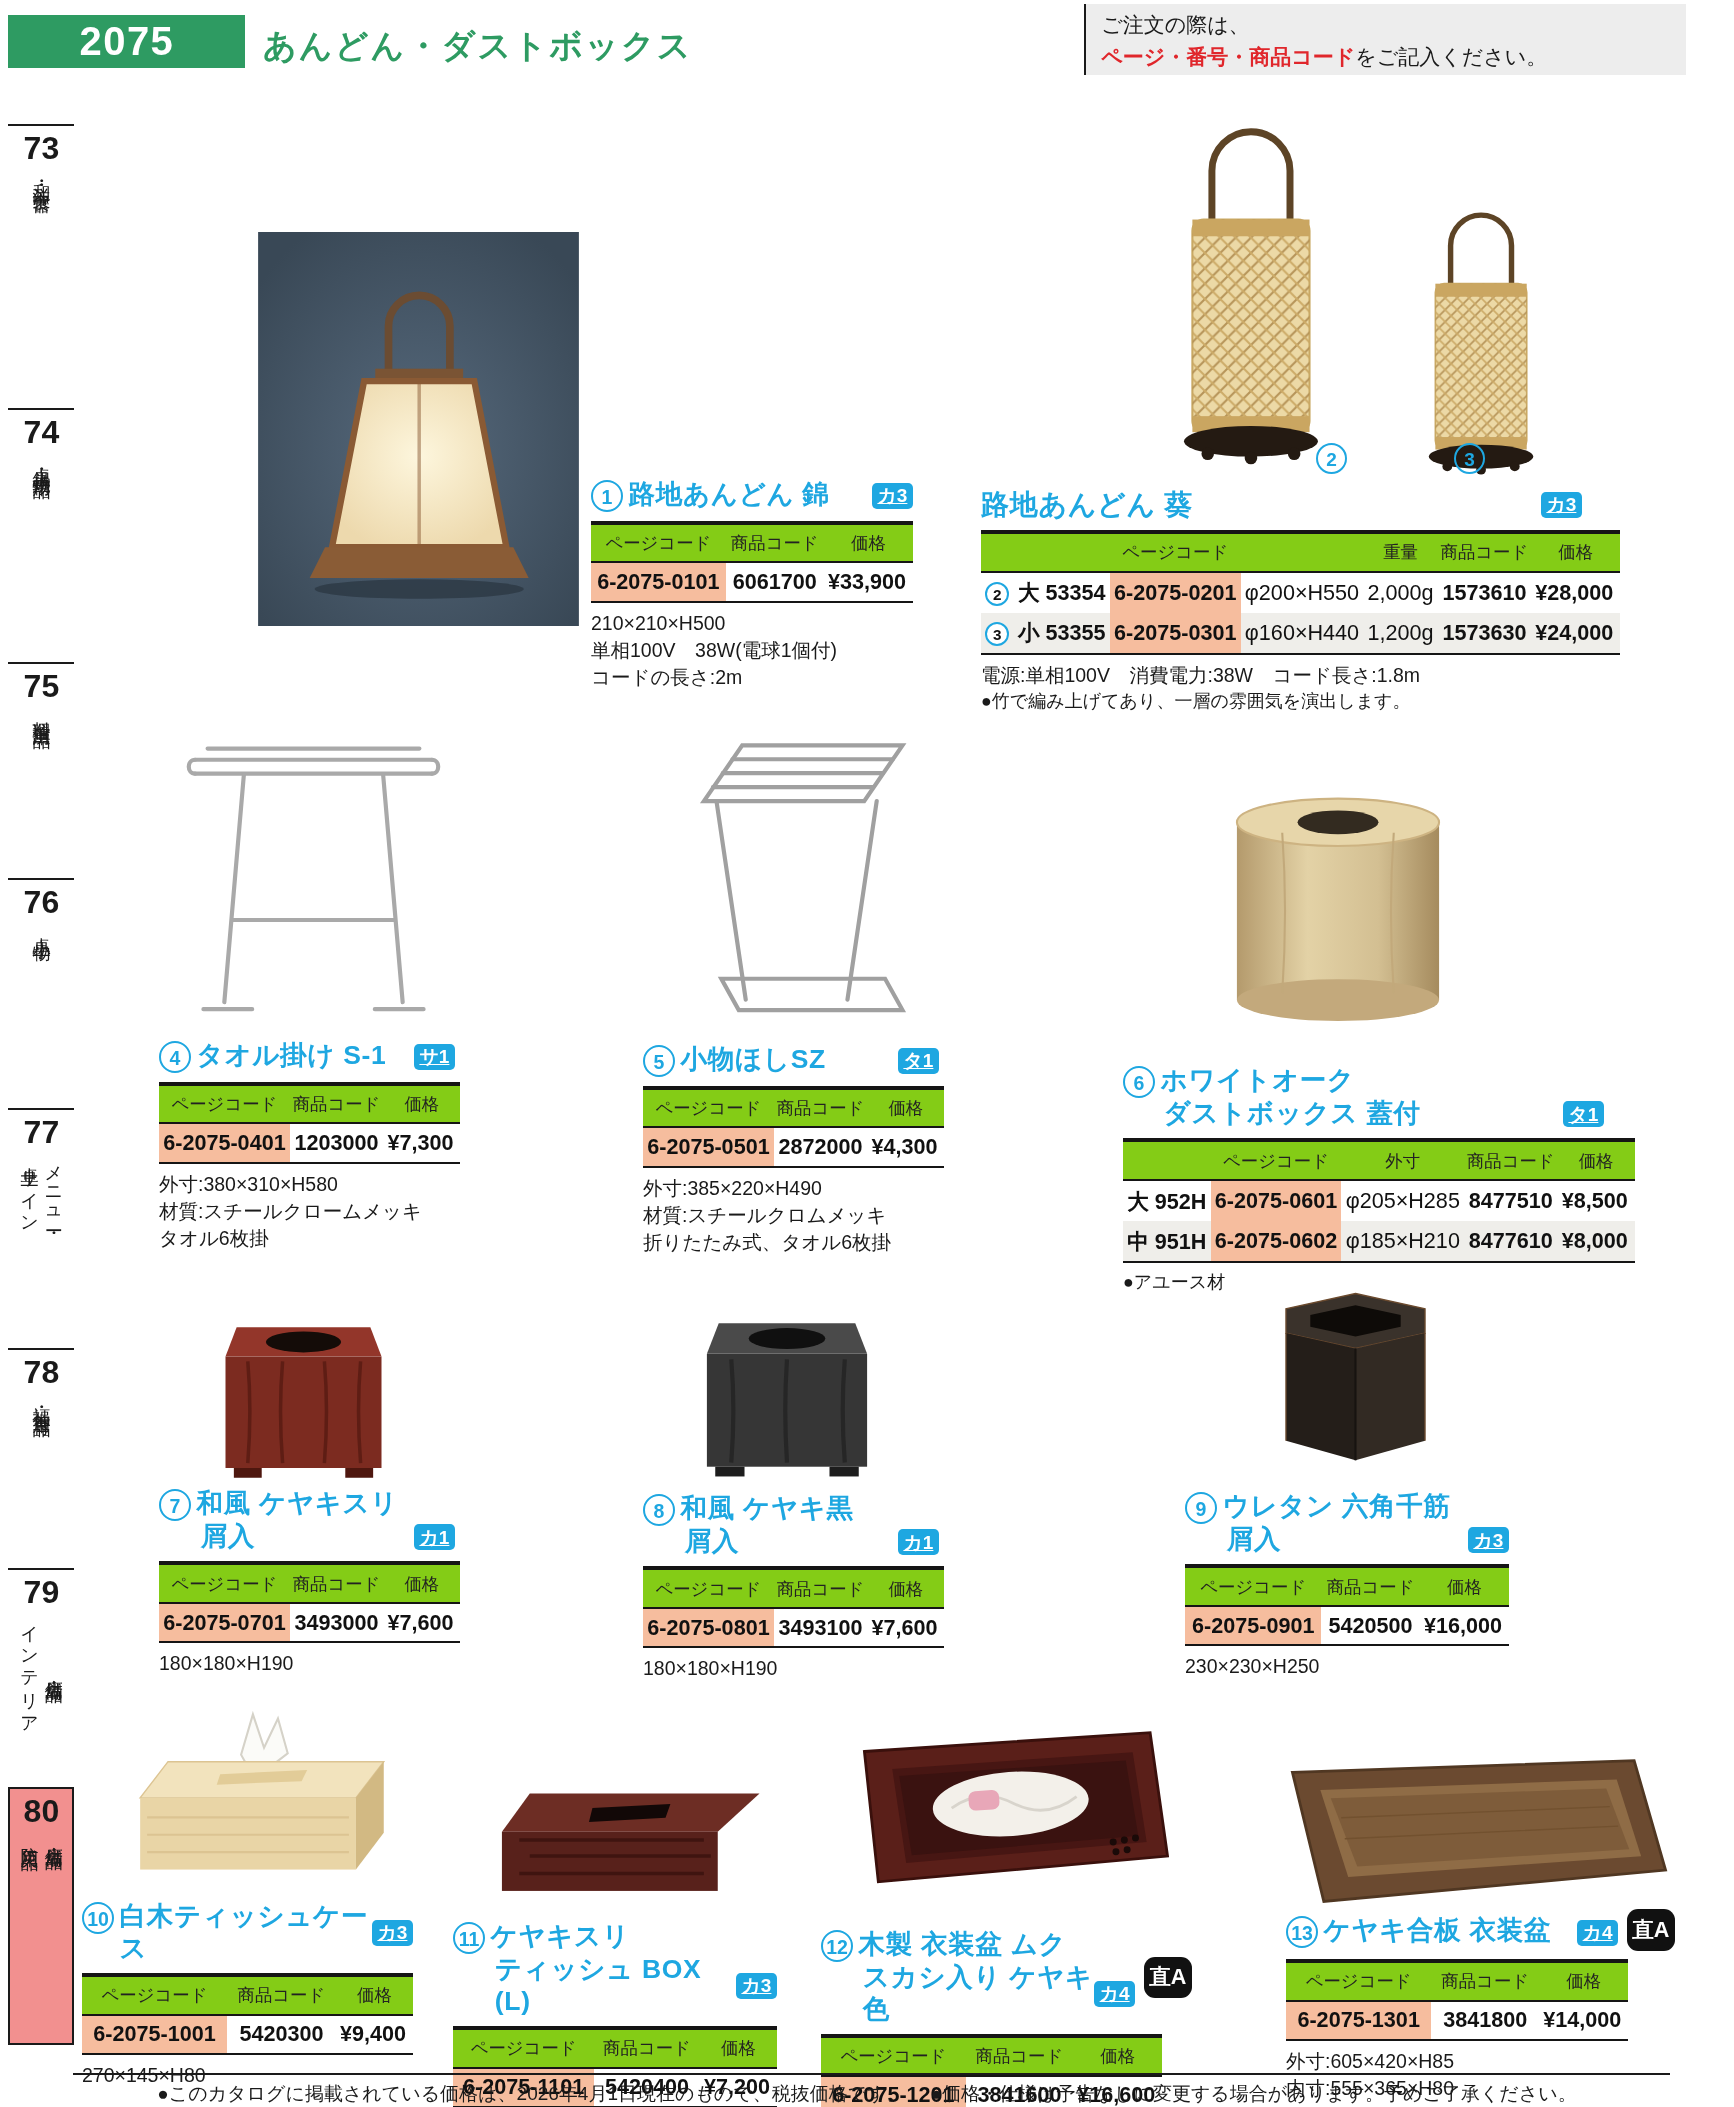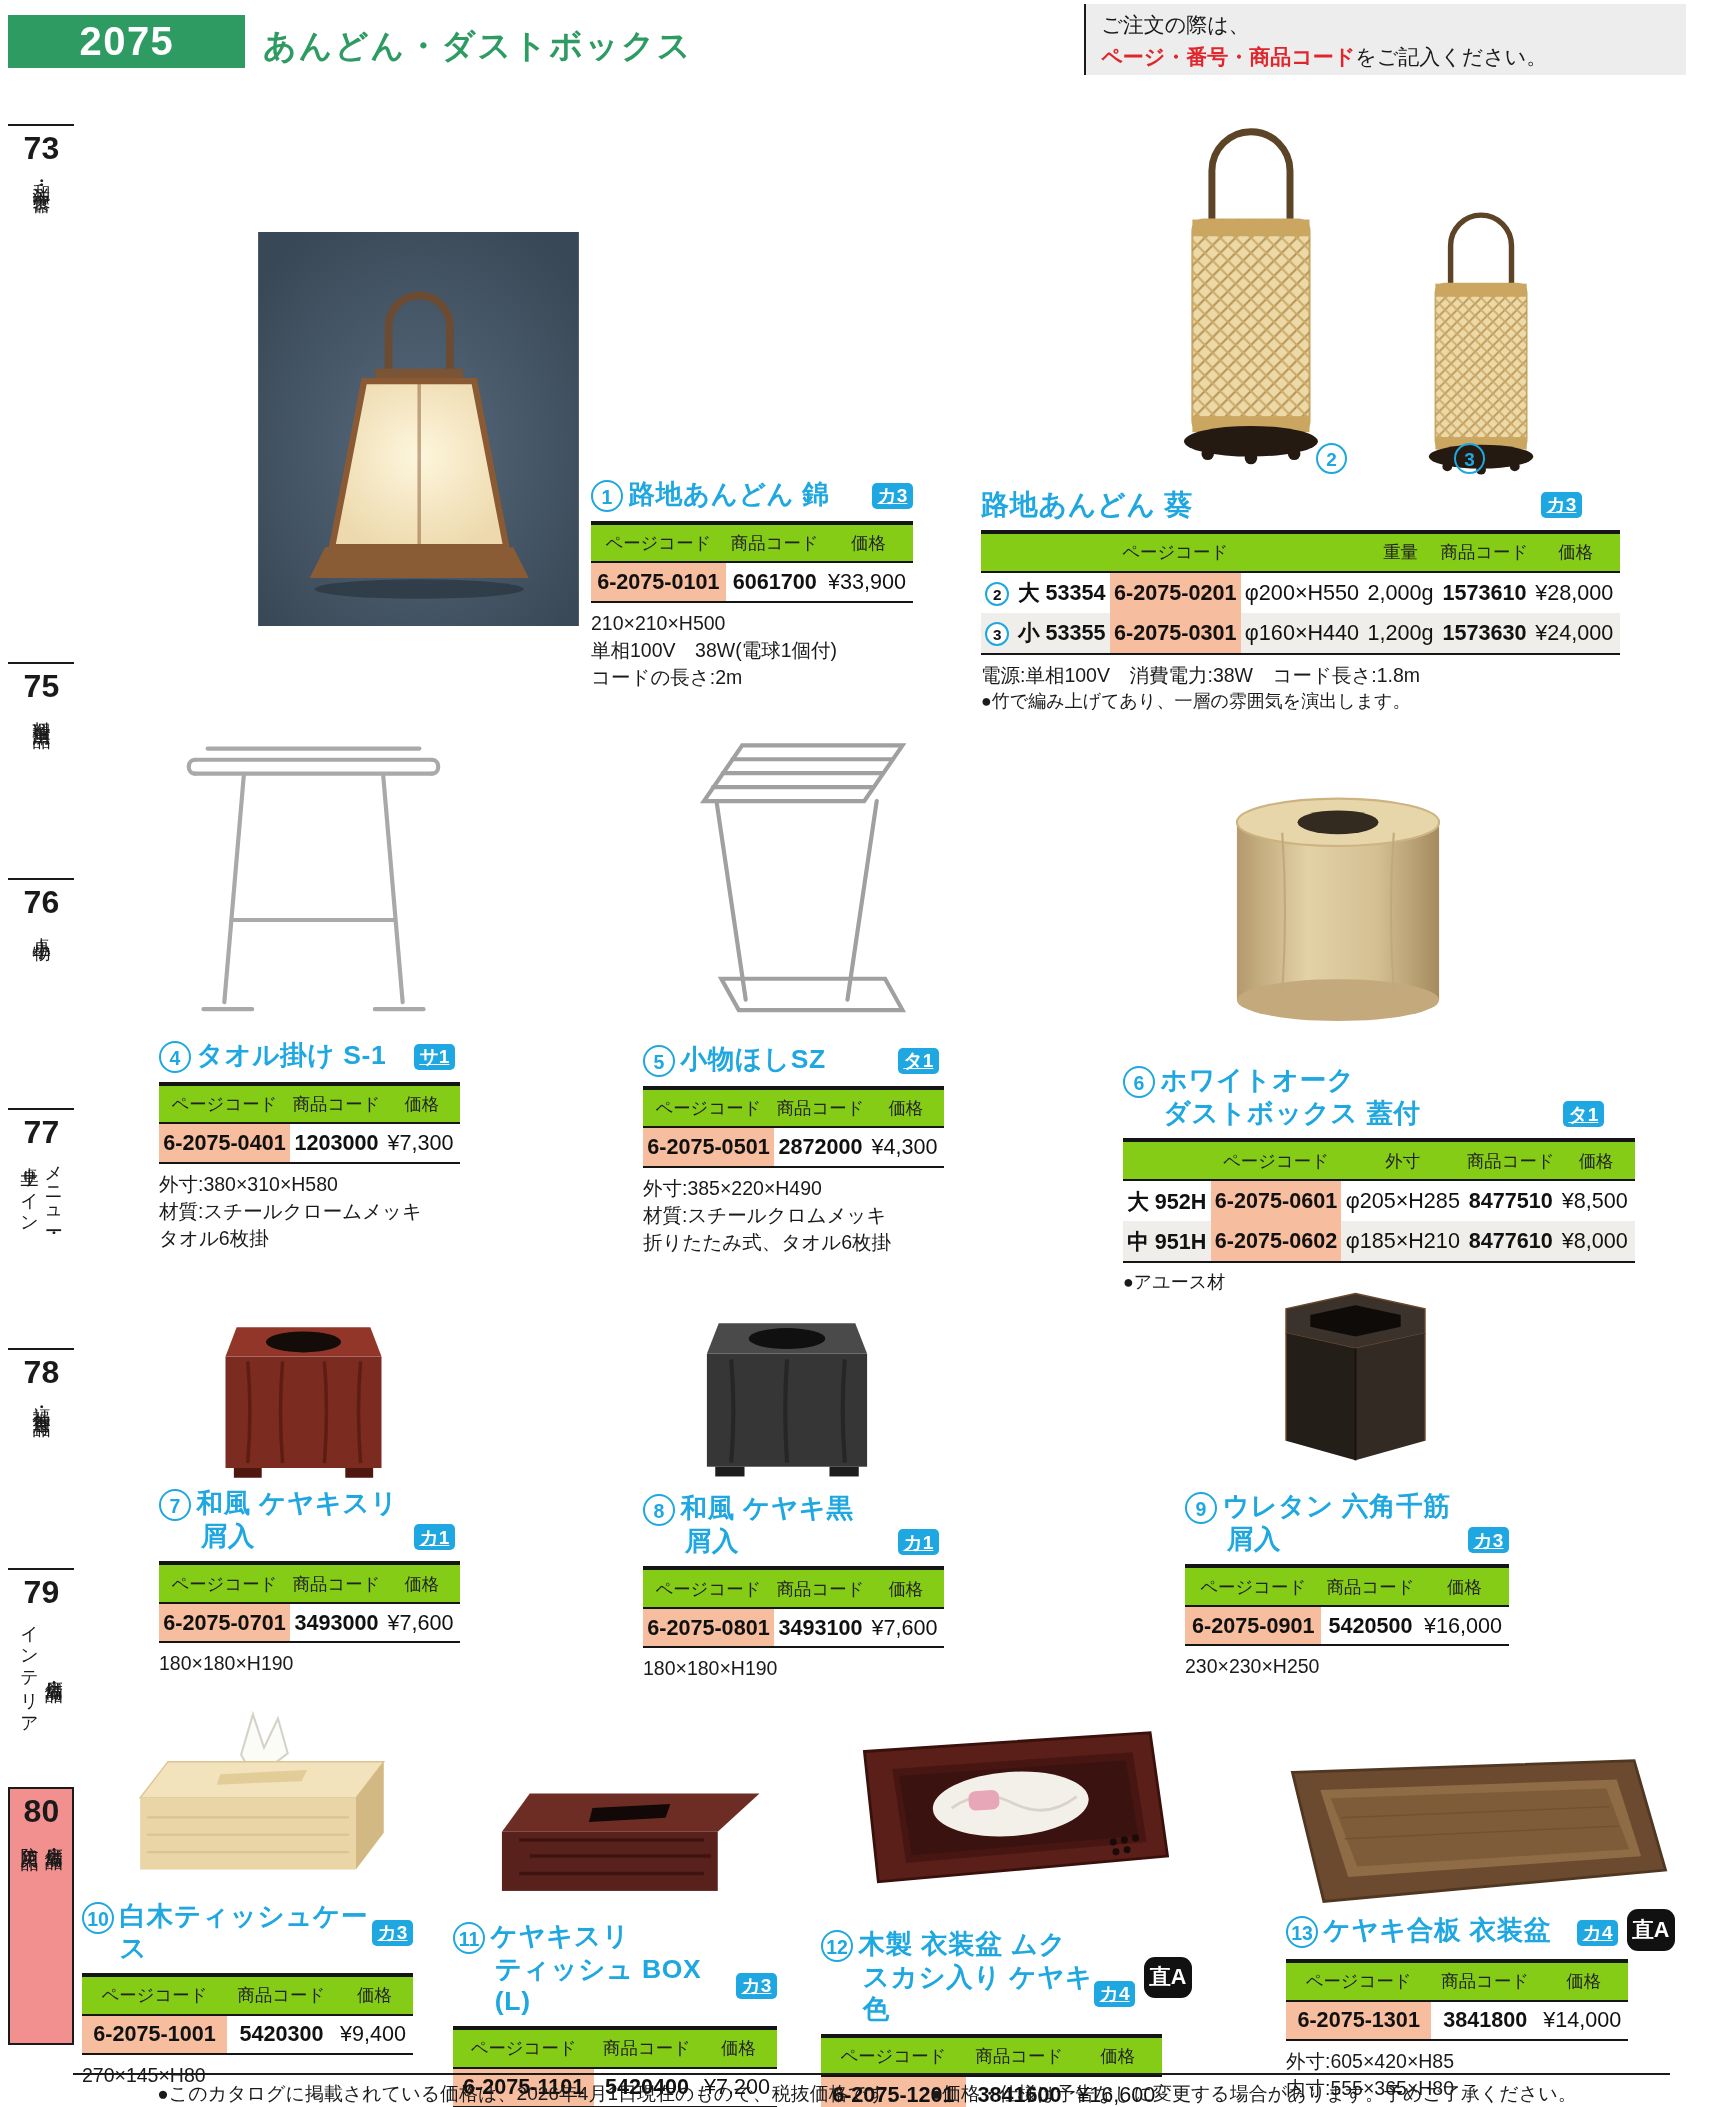--- a/index.html
+++ b/index.html
@@ -69,21 +69,21 @@
     background:#fff;
   }
   .ptable thead th {
     background:#84cc16; border-bottom:2.1px solid #151515;
     font-size:17.4px; font-weight:normal; color:#222; padding:6.3px 2.8px; text-align:center;
     white-space:nowrap;
   }
   .ptable td { font-size:21.6px; padding:5.6px 4.2px; white-space:nowrap; color:#111; }
   .pagecode { background:#F6BD9E; font-weight:bold; text-align:center; }
   .itemcode { color:#E0262B; font-weight:bold; text-align:center; }
-  .price { font-weight:normal; text-align:left; padding-right:7px !important; }
+  .price { font-weight:bold; text-align:left; padding-right:7px !important; }
   .cyanlab { color:#1EA7E1; font-weight:bold; text-align:left; }
   .dimcell, .wcell { text-align:center; }
   .r2 td { background:#EFEEEA; }
   .r2 td.pagecode { background:#F6BD9E; }
   .mini-cnum {
     display:inline-block; width:24px; height:24px; border:2.1px solid #1EA7E1; border-radius:50%;
     line-height:22px; font-size:15.3px; text-align:center; margin-right:2.8px; background:#fff;
   }
   .notes { margin-top:7px; }
   .notes div { font-size:19.5px; color:#1a1a1a; line-height:1.4; }
@@ -112,20 +112,24 @@
   <div class="abs order-box">
     <div class="order-line1">ご注文の際は、</div>
     <div class="order-line2">
       <span class="order-red">ページ・番号・商品コード</span><span>をご記入ください。</span>
     </div>
   </div>
 
   <div class="abs side-tab" style="top:124px;height:284px;">
     <div class="side-num">73</div>
     <span class="side-label">和・洋・中食器</span>
+  </div>
+  <div class="abs side-tab" style="top:408px;height:254px;">
+    <div class="side-num">74</div>
+    <span class="side-label">卓上鍋・焼物用品</span>
   </div>
   <div class="abs side-tab" style="top:662px;height:216px;">
     <div class="side-num">75</div>
     <span class="side-label">料理演出用品</span>
   </div>
   <div class="abs side-tab" style="top:878px;height:230px;">
     <div class="side-num">76</div>
     <span class="side-label">卓上小物</span>
   </div>
   <div class="abs side-tab" style="top:1108px;height:240px;">

